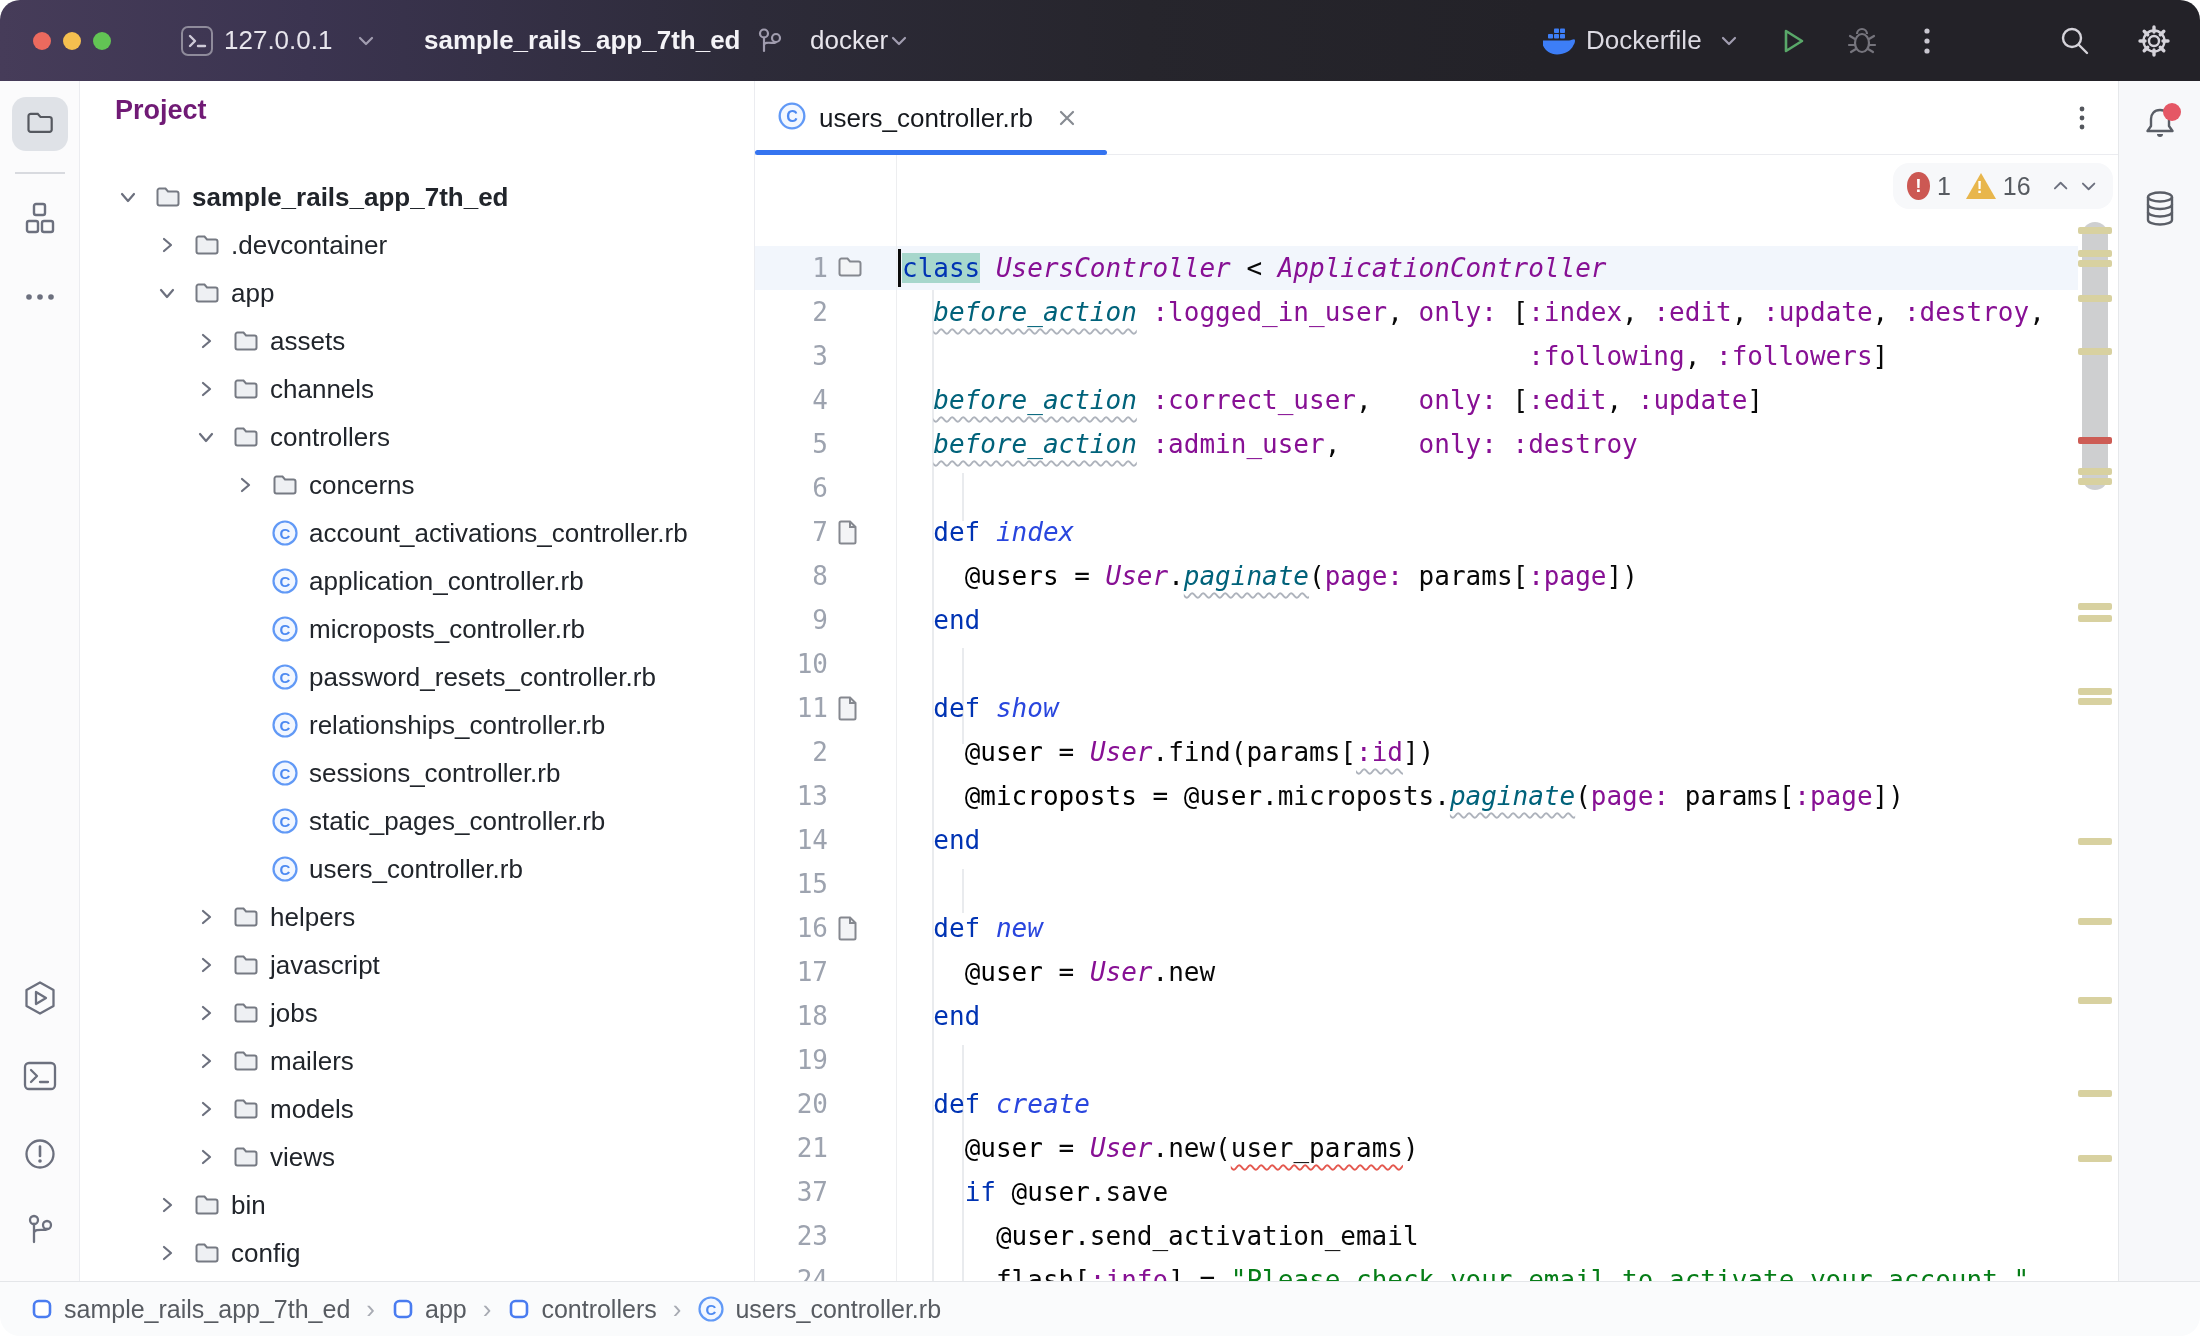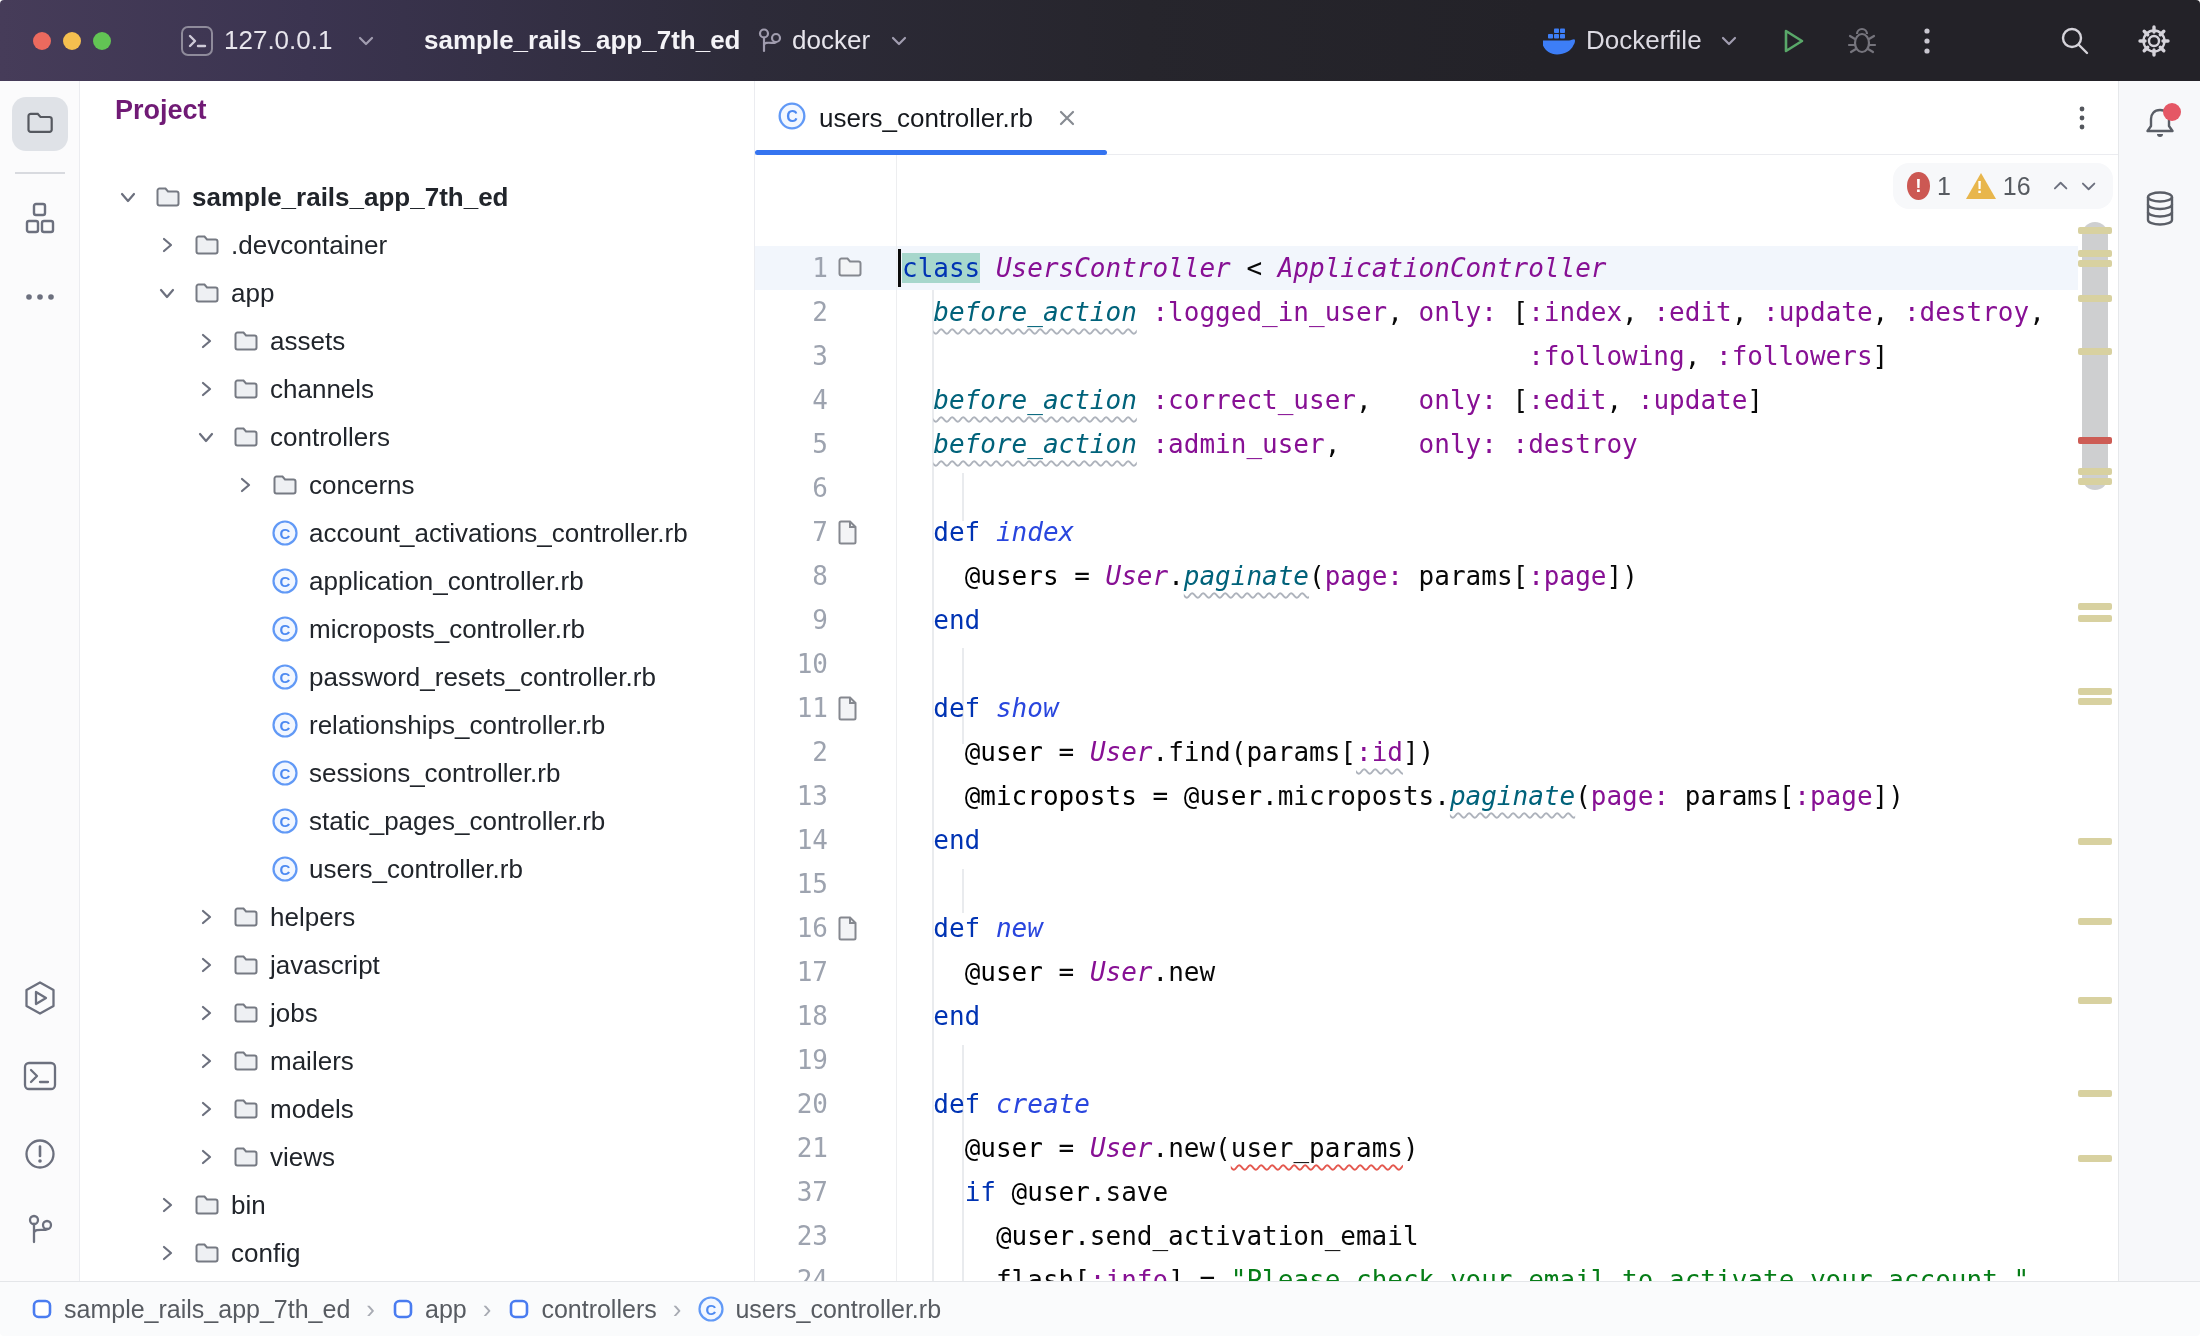--- a/index.html
+++ b/index.html
@@ -1,18 +1,18 @@
 <!DOCTYPE html>
 <html><head>
 <meta charset="utf-8">
 <style>
   html,body{margin:0;padding:0;background:#ffffff;}
   *{box-sizing:border-box;}
   .window{position:relative;width:2200px;height:1336px;font-family:"Liberation Sans",sans-serif;
-    border-radius:4px;overflow:hidden;background:#ffffff;}
+    border-radius:20px;overflow:hidden;background:#ffffff;}
   
   .titlebar{position:absolute;left:0;top:0;width:2200px;height:81px;
     background:linear-gradient(90deg,#463c59 0%,#3b3450 14%,#2d2b39 34%,#26252c 52%,#232228 70%,#232228 100%);}
   .tl{position:absolute;top:32px;width:18px;height:18px;border-radius:50%;}
   .tl.red{left:33px;background:#ec6a5e;} .tl.yellow{left:63px;background:#f5bf4f;} .tl.green{left:93px;background:#62c454;}
   .term-chip{position:absolute;left:181px;top:26px;width:32px;height:30px;border:2px solid #8f8b9b;border-radius:7px;}
   .tb-text{position:absolute;top:0;height:81px;line-height:81px;color:#e7e5ec;font-size:26px;white-space:nowrap;}
   .tb-text.bold{font-weight:700;color:#f4f3f7;}
   .tb-text.dim{color:#dcdae2;}
   .chev{position:absolute;top:34px;}
@@ -110,21 +110,21 @@
         <polyline points="5,4 11,10 17,4" fill="none" stroke="#a19db0" stroke-width="2.2" stroke-linecap="round" stroke-linejoin="round"></polyline>
       </svg>
 
     <span class="tb-text bold" style="left:424px;">sample_rails_app_7th_ed</span>
 
     <svg class="tb-ic" style="left:754px;top:26px;" width="30" height="30" viewBox="0 0 30 30">
         <circle cx="10" cy="7.5" r="4" fill="none" stroke="#a09cae" stroke-width="2.2"></circle>
         <circle cx="22" cy="12" r="4" fill="none" stroke="#a09cae" stroke-width="2.2"></circle>
         <path d="M10 11.5 V25 M10 19 C10 14.5 22 18.5 22 16" fill="none" stroke="#a09cae" stroke-width="2.2" stroke-linecap="round"></path>
       </svg>
-    <span class="tb-text" style="left:792px;">docker</span>
+    <span class="tb-text" style="left:810px;">docker</span>
     <svg class="chev" style="left:888px;" width="22" height="14" viewBox="0 0 22 14">
         <polyline points="5,4 11,10 17,4" fill="none" stroke="#a19db0" stroke-width="2.2" stroke-linecap="round" stroke-linejoin="round"></polyline>
       </svg>
 
     <svg class="tb-ic" style="left:1540px;top:25px;" width="38" height="32" viewBox="0 0 38 32">
       <g fill="#3d7ef7">
           <rect x="8" y="9" width="5" height="4.5" rx="0.8"></rect>
           <rect x="14" y="9" width="5" height="4.5" rx="0.8"></rect>
           <rect x="20" y="9" width="5" height="4.5" rx="0.8"></rect>
           <rect x="14" y="3.5" width="5" height="4.5" rx="0.8"></rect>

